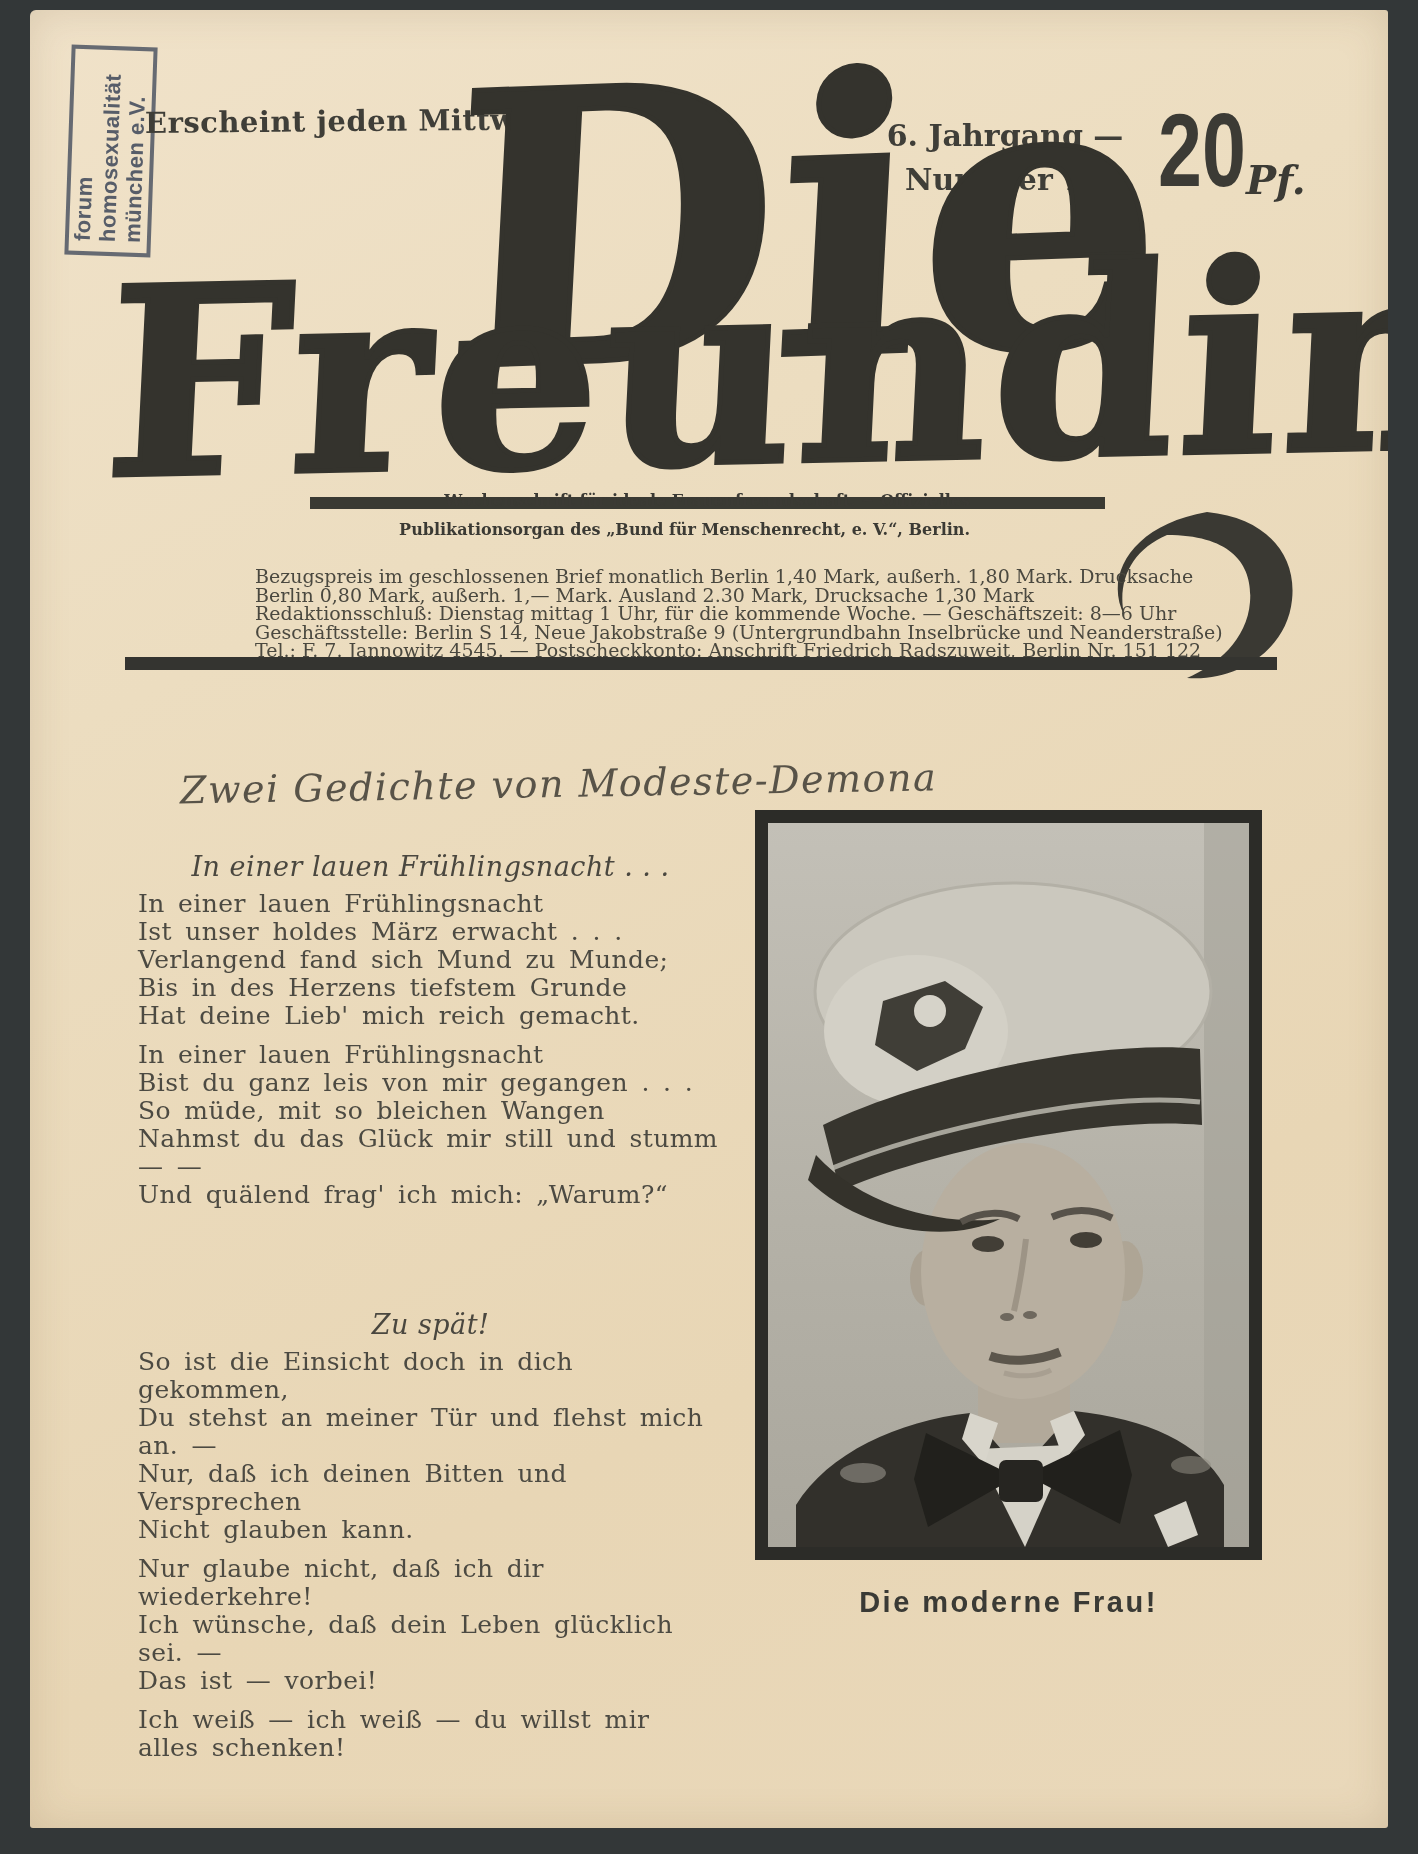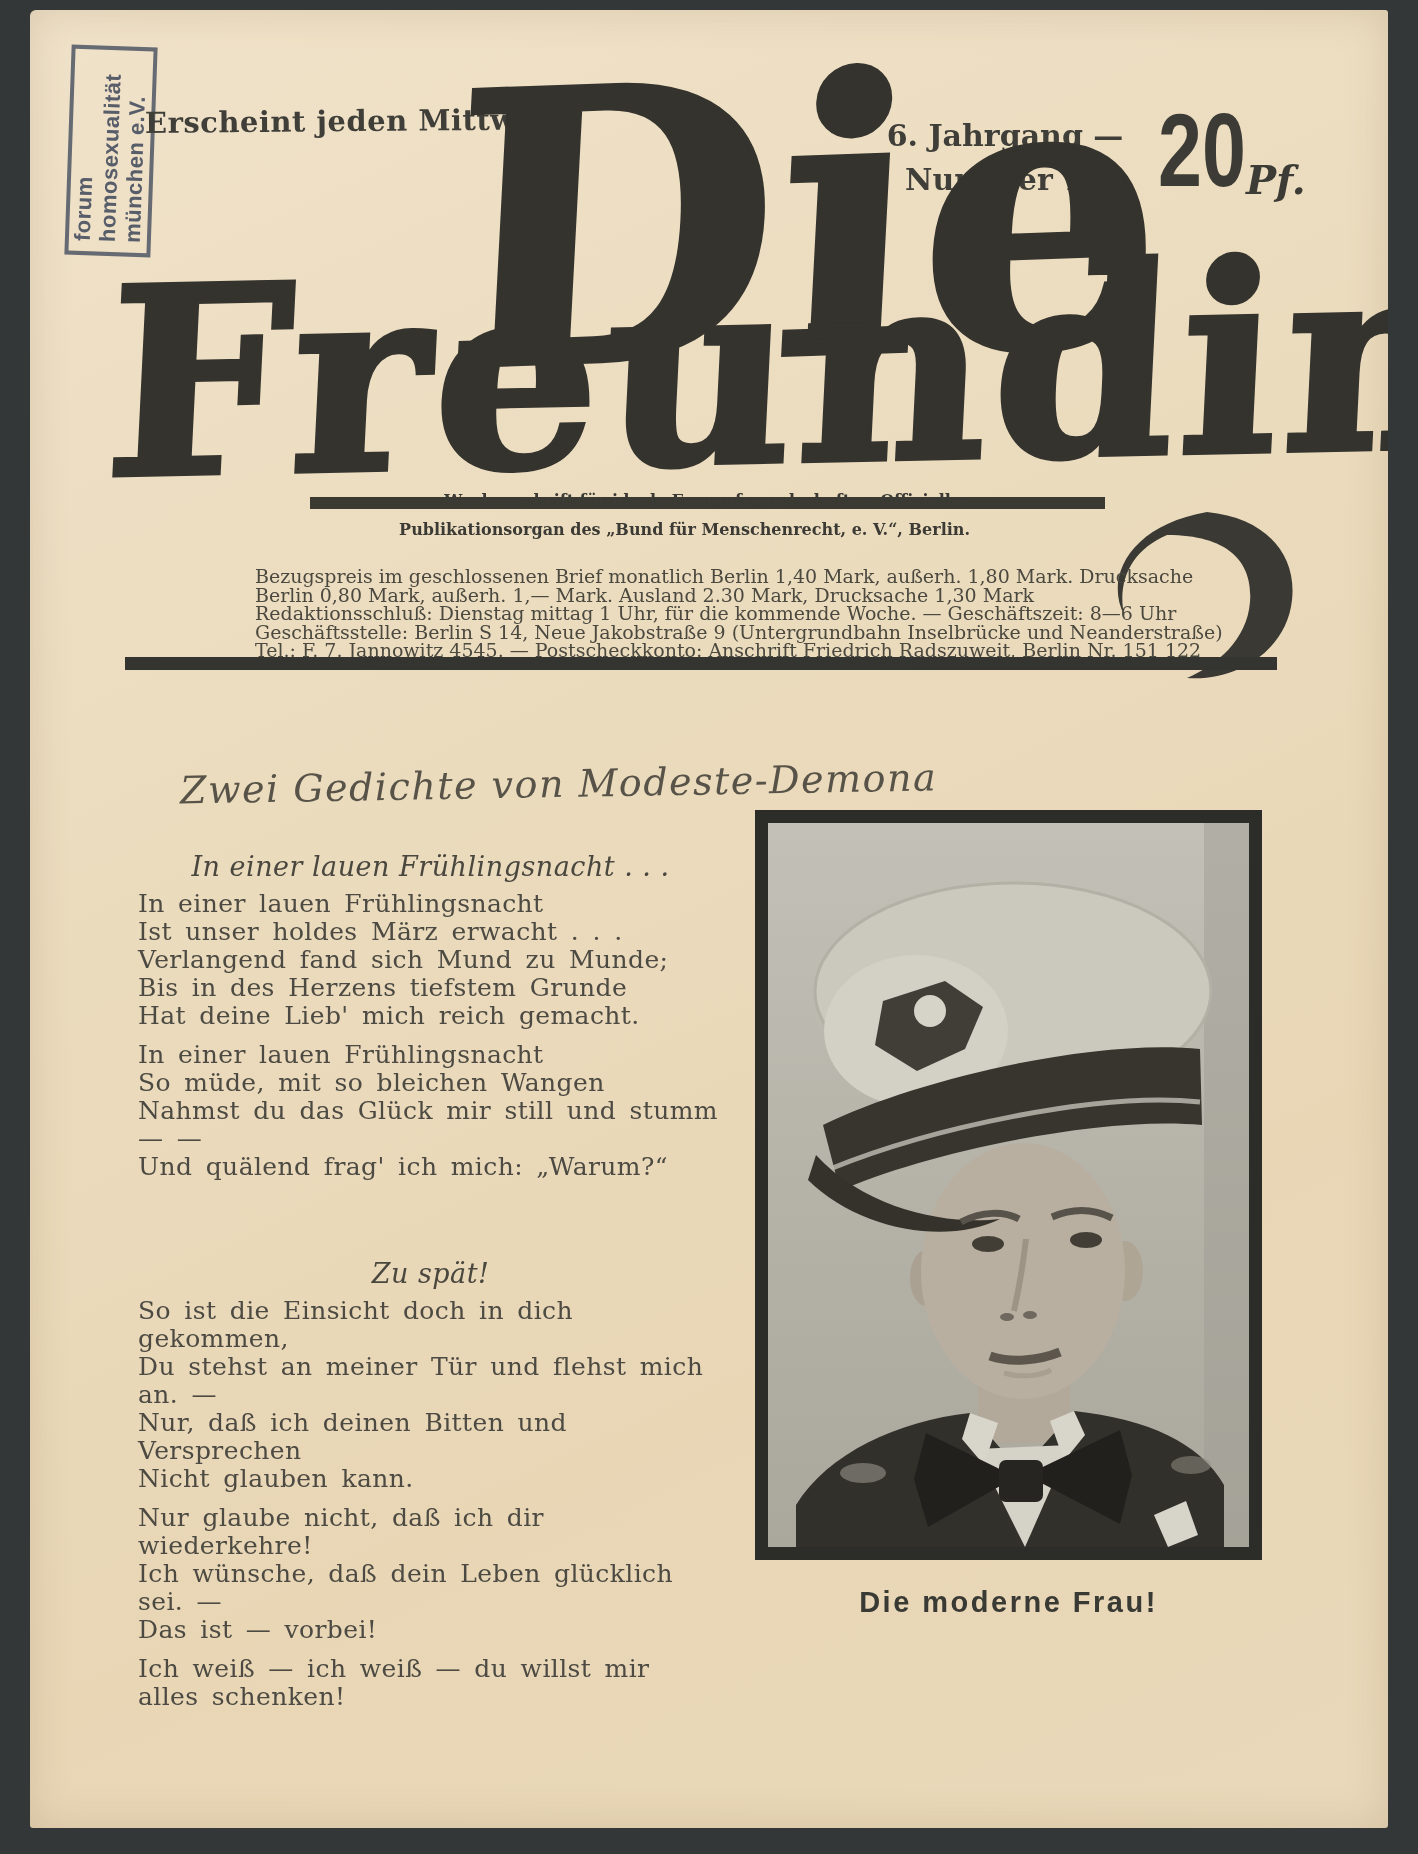--- a/index.html
+++ b/index.html
@@ -72,21 +72,21 @@
     transform:rotate(-1deg);
   }
   .poems{
     position:absolute;left:108px;top:840px;width:585px;
     color:#4c4a42;font-size:25px;
   }
   .poem-heading{
     text-align:center;font-style:italic;font-size:27px;color:#4a473f;
     line-height:34px;margin-bottom:6px;letter-spacing:.5px;
   }
-  .poem-heading.second{margin-top:76px;}
+  .poem-heading.second{margin-top:99px;}
   .stanza{margin-bottom:11px;}
   .stanza .line{line-height:28px;letter-spacing:.4px;word-spacing:5px;}
   
   .photo-frame{
     position:absolute;left:725px;top:800px;width:481px;height:724px;
     border:13px solid #2c2c28;background:#b5b2a9;
   }
   .photo-caption{
     position:absolute;left:725px;top:1576px;width:507px;text-align:center;
     font-family:"Liberation Sans",sans-serif;font-weight:bold;
@@ -144,20 +144,21 @@
     <div class="stanza">
       <div class="line">In einer lauen Frühlingsnacht</div>
       <div class="line">Ist unser holdes März erwacht . . .</div>
       <div class="line">Verlangend fand sich Mund zu Munde;</div>
       <div class="line">Bis in des Herzens tiefstem Grunde</div>
       <div class="line">Hat deine Lieb' mich reich gemacht.</div>
     </div>
 
     <div class="stanza">
       <div class="line">In einer lauen Frühlingsnacht</div>
+      <div class="line">Bist du ganz leis von mir gegangen . . .</div>
       <div class="line">So müde, mit so bleichen Wangen</div>
       <div class="line">Nahmst du das Glück mir still und stumm — —</div>
       <div class="line">Und quälend frag' ich mich: „Warum?“</div>
     </div>
 
     <div class="poem-heading second">Zu spät!</div>
 
     <div class="stanza">
       <div class="line">So ist die Einsicht doch in dich gekommen,</div>
       <div class="line">Du stehst an meiner Tür und flehst mich an. —</div>

